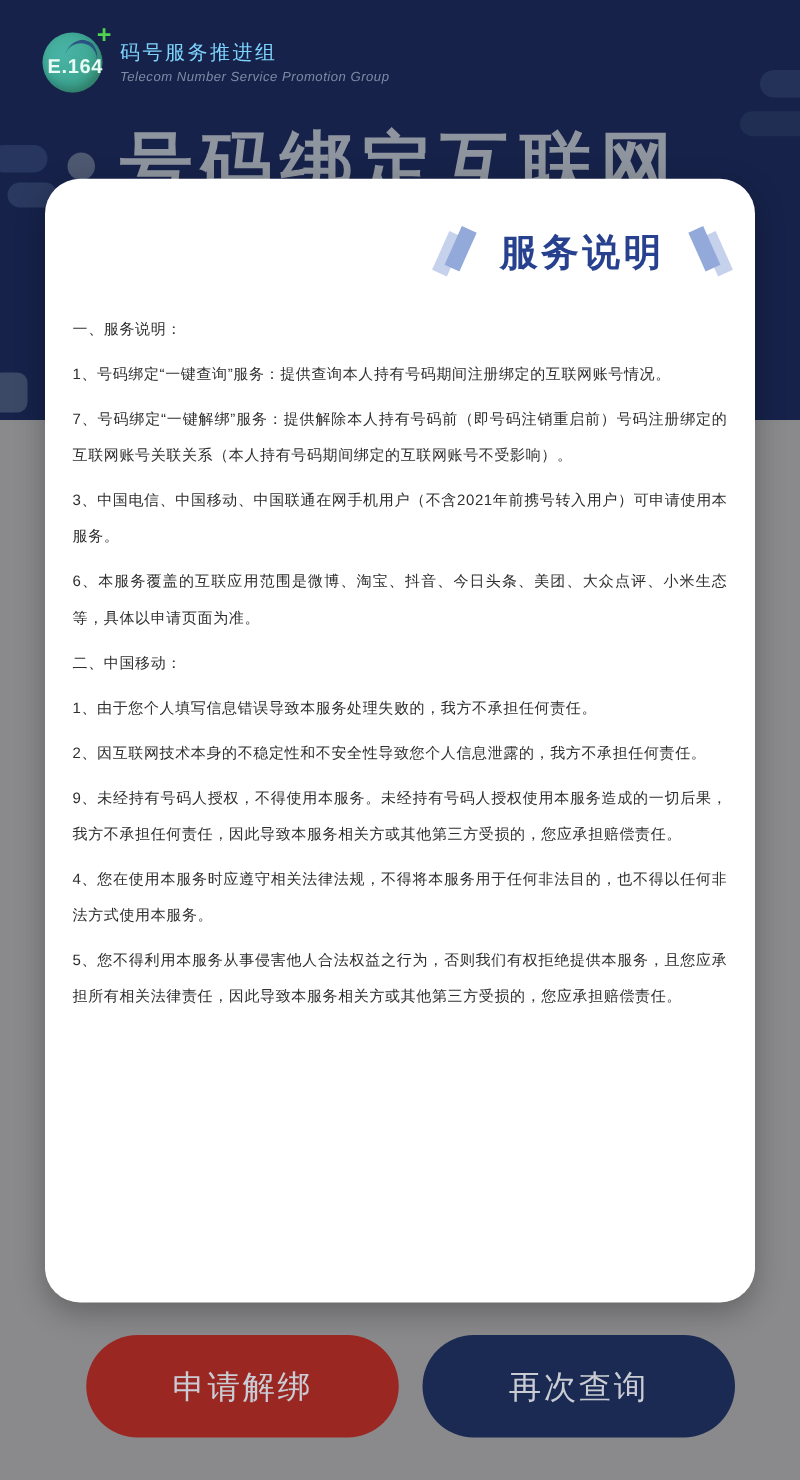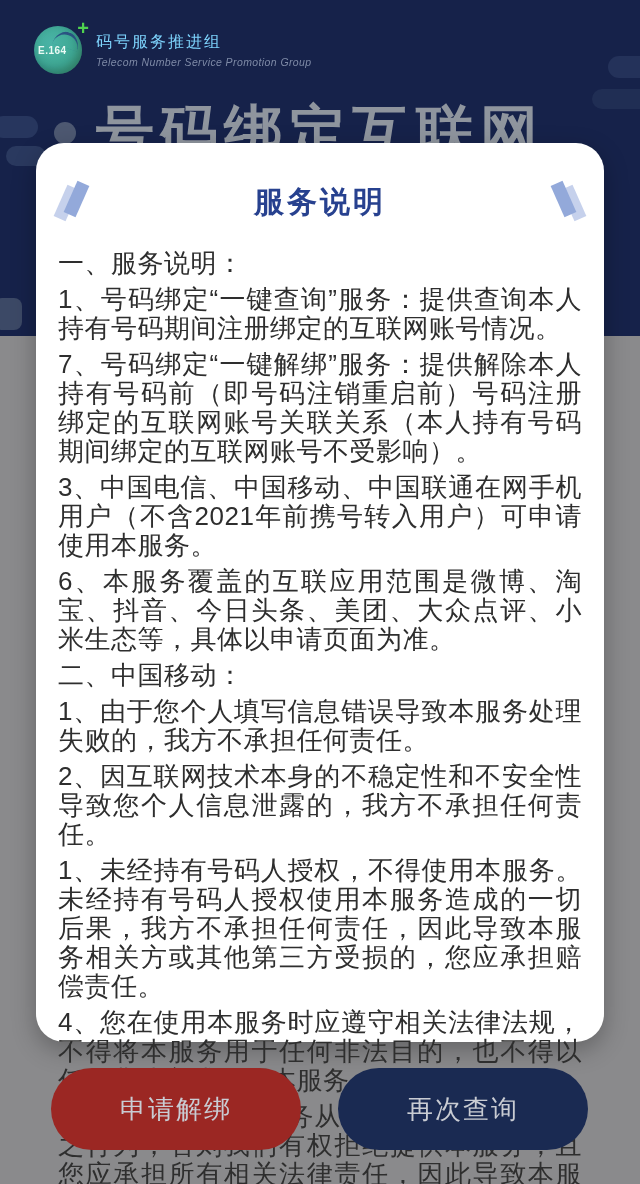--- a/index.html
+++ b/index.html
@@ -17,21 +17,21 @@
   }
   .brand { position:absolute; left:34px; top:26px; display:flex; align-items:center; }
   .logo {
     width:48px; height:48px; border-radius:50%;
     background:radial-gradient(circle at 35% 35%, #49b3a6 0%, #3fa893 55%, #4fae6e 100%);
     position:relative; flex:0 0 auto;
     box-shadow:inset -3px -4px 8px rgba(0,40,60,.35);
   }
   .logo .e164 {
     position:absolute; left:4px; top:19px; color:#eafaf4;
-    font-size:10px; font-weight:bold; letter-spacing:.5px;
+    font-size:16px; font-weight:bold; letter-spacing:.5px;
   }
   .logo .swoosh {
     position:absolute; left:20px; top:6px; width:26px; height:16px;
     border-top:3px solid #27457f; border-radius:50% 50% 0 0 / 100% 100% 0 0;
     transform:rotate(18deg); opacity:.85;
   }
   .logo .spark {
     position:absolute; right:-7px; top:-8px; color:#4fd24f;
     font-size:20px; font-weight:bold; line-height:1;
   }
@@ -55,45 +55,45 @@
   .pill-l3 { left:-6px; top:298px; width:28px; height:32px; background:#3c4966; border-radius:8px; }
 
   
   .modal {
     position:absolute; left:36px; top:143px; width:568px; height:899px;
     background:#ffffff; border-radius:28px;
     box-shadow:0 8px 24px rgba(0,0,0,.28);
     padding:36px 22px 0 22px;
   }
   .modal-title-row {
-    display:flex; align-items:center; justify-content:space-between; gap:20px;
+    display:flex; align-items:center; justify-content:flex-end; gap:20px;
     height:46px;
   }
   .ribbon { position:relative; width:30px; height:42px; flex:0 0 auto; }
   .ribbon i { position:absolute; display:block; width:13px; height:34px; }
   .ribbon .back  { left:2px; top:5px;  background:#c6d1ec; transform:rotate(24deg); }
   .ribbon .front { left:12px; top:1px; background:#93a9da; transform:rotate(24deg); }
   .ribbon.flip { transform:scaleX(-1); }
   .modal-title {
     color:#27418f; font-size:30px; font-weight:bold; letter-spacing:3px;
   }
   .modal-body { margin-top:24px; }
   .modal-body p {
-    color:#2e2e2e; font-size:26px; line-height:29px;
+    color:#2e2e2e; font-size:12px; line-height:29px;
     margin:7px 0; text-align:justify; letter-spacing:.5px;
   }
 
   
   .btn {
     position:absolute; top:1068px; width:250px; height:82px;
     border:none; border-radius:41px; cursor:pointer;
     color:#c9ccd3; font-size:26px; letter-spacing:2px;
     font-family:inherit; display:flex; align-items:center; justify-content:center;
   }
-  .btn-unbind { left:51px;  background:#9b2723; }
+  .btn-unbind { left:69px;  background:#9b2723; }
   .btn-query  { left:338px; background:#1a2a52; }
 </style>
 </head>
 <body>
 
 <div class="hero">
   <span class="pill pill-r1"></span>
   <span class="pill pill-r2"></span>
   <span class="pill pill-l1"></span>
   <span class="dot-l"></span>
@@ -129,20 +129,20 @@
   </div>
   <div class="modal-body">
     <p>一、服务说明：</p>
     <p>1、号码绑定“一键查询”服务：提供查询本人持有号码期间注册绑定的互联网账号情况。</p>
     <p>7、号码绑定“一键解绑”服务：提供解除本人持有号码前（即号码注销重启前）号码注册绑定的互联网账号关联关系（本人持有号码期间绑定的互联网账号不受影响）。</p>
     <p>3、中国电信、中国移动、中国联通在网手机用户（不含2021年前携号转入用户）可申请使用本服务。</p>
     <p>6、本服务覆盖的互联应用范围是微博、淘宝、抖音、今日头条、美团、大众点评、小米生态等，具体以申请页面为准。</p>
     <p>二、中国移动：</p>
     <p>1、由于您个人填写信息错误导致本服务处理失败的，我方不承担任何责任。</p>
     <p>2、因互联网技术本身的不稳定性和不安全性导致您个人信息泄露的，我方不承担任何责任。</p>
-    <p>1、未经持有号码人授权，不得使用本服务。未经持有号码人授权使用本服务造成的一切后果，我方不承担任何责任，因此导致本服务相关方或其他第三方受损的，您应承担赔偿责任。</p>
+    <p>9、未经持有号码人授权，不得使用本服务。未经持有号码人授权使用本服务造成的一切后果，我方不承担任何责任，因此导致本服务相关方或其他第三方受损的，您应承担赔偿责任。</p>
     <p>4、您在使用本服务时应遵守相关法律法规，不得将本服务用于任何非法目的，也不得以任何非法方式使用本服务。</p>
     <p>5、您不得利用本服务从事侵害他人合法权益之行为，否则我们有权拒绝提供本服务，且您应承担所有相关法律责任，因此导致本服务相关方或其他第三方受损的，您应承担赔偿责任。</p>
   </div>
 </div>
 
 <button class="btn btn-unbind">申请解绑</button>
 <button class="btn btn-query">再次查询</button>
 
 </body></html>

